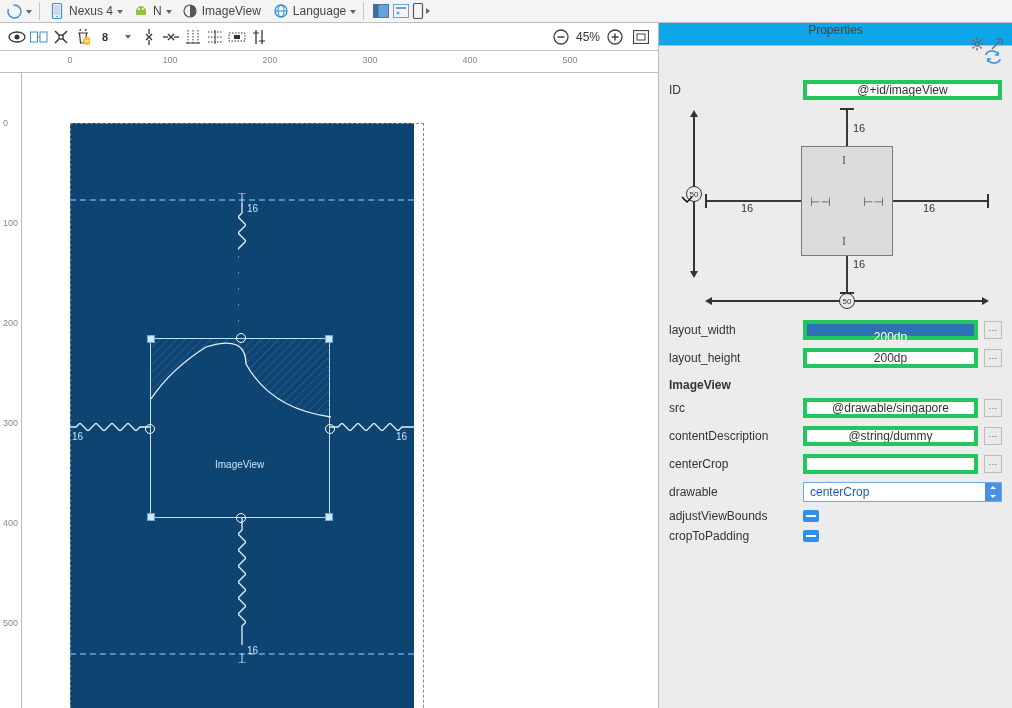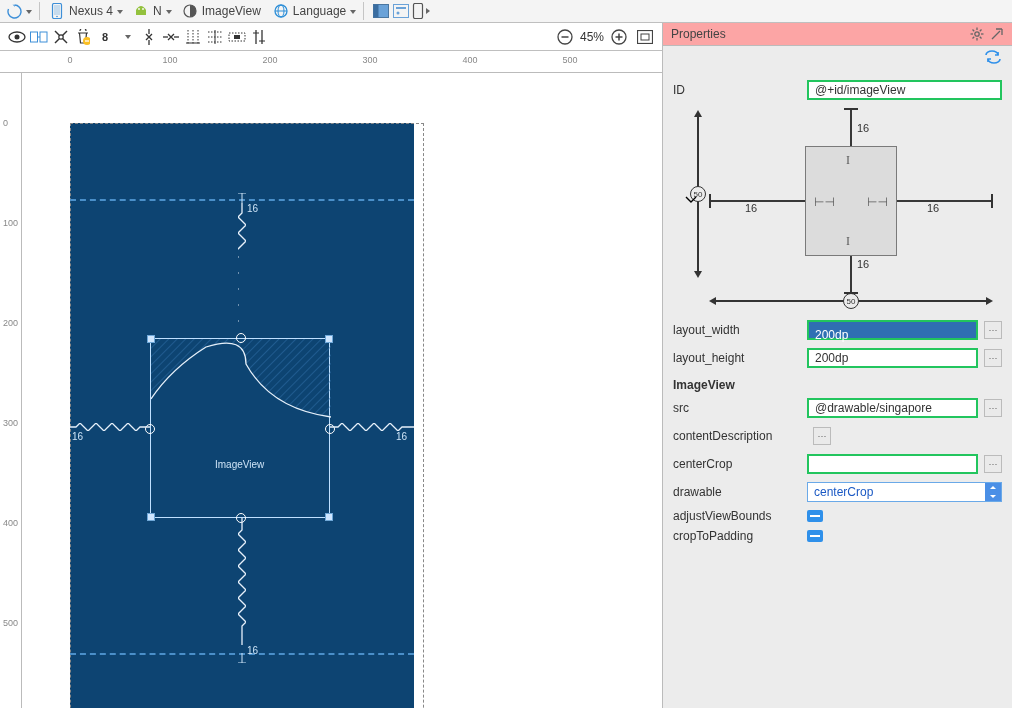--- a/index.html
+++ b/index.html
@@ -48,28 +48,28 @@
 .sel{position:absolute;border:1px solid #bfe0ff;}
 .handle{position:absolute;width:8px;height:8px;background:#cfe6ff;border:1px solid #6fa8d8;}
 .anchor{position:absolute;width:10px;height:10px;border:1.5px solid #fff;border-radius:50%;background:transparent;}
 
 .spring{position:absolute;}
 .spring-label{position:absolute;font-size:10px;color:#cde3f6;}
 
 .iv-label{position:absolute;color:#cde3f6;font-size:10px;}
 
 
-.props-header{height:23px;border-bottom:1px solid #bbb;display:flex;align-items:center;padding:0 8px;background:#fca5a5;}
+.props-header{height:23px;border-bottom:1px solid #bbb;display:flex;align-items:center;padding:0 8px;background:#0ea5e9;flex-direction:column;}
 .props-header .title{font-size:12px;color:#444;}
 .props-header .right{margin-left:auto;display:flex;align-items:center;gap:6px;}
 
 .props-body{padding:8px 10px 0 10px;position:relative;flex:1;}
 .prop-row{display:flex;align-items:center;height:28px;}
 .prop-label{width:134px;font-size:12px;color:#333;}
-.prop-input{flex:1;height:20px;border:2px solid #22c55e;background:#fff;font-size:12px;padding:4px 6px;line-height:18px;color:#333;}
+.prop-input{flex:1;height:20px;border:4px solid #22c55e;background:#fff;font-size:12px;padding:4px 6px;line-height:18px;color:#333;text-align:center;}
 .prop-input.sel-text{background:#2f6fb3;color:#fff;}
 .prop-more{width:18px;height:18px;margin-left:6px;border:1px solid #bbb;background:#eaeaea;font-size:9px;display:flex;align-items:center;justify-content:center;color:#555;}
 .prop-section{font-weight:bold;font-size:12px;margin:6px 0 2px;}
 .prop-select{flex:1;height:20px;border:1px solid #6aa9e8;background:#fff;color:#1b59c4;font-size:12px;padding:0 6px;line-height:18px;position:relative;}
 .prop-select .caret{position:absolute;right:0;top:0;bottom:0;width:16px;background:#4a8fe6;display:flex;align-items:center;justify-content:center;}
 .prop-select .caret::before{content:"";border-left:3px solid transparent;border-right:3px solid transparent;border-bottom:3px solid #fff;position:absolute;top:3px;}
 .prop-select .caret::after{content:"";border-left:3px solid transparent;border-right:3px solid transparent;border-top:3px solid #fff;position:absolute;bottom:3px;}
 .toggle-on{width:16px;height:12px;background:#2f90ea;border-radius:2px;position:relative;}
 .toggle-on::after{content:"";position:absolute;left:3px;right:3px;top:5px;height:2px;background:#fff;}
 
@@ -458,20 +458,21 @@
 
       <div class="prop-section">ImageView</div>
 
       <div class="prop-row">
         <div class="prop-label">src</div>
         <input class="prop-input" value="@drawable/singapore" style="">
         <div class="prop-more">···</div>
       </div>
       <div class="prop-row">
         <div class="prop-label">contentDescription</div>
+        <input class="prop-input" value="@string/dummy" style="">
         <div class="prop-more">···</div>
       </div>
       <div class="prop-row">
         <div class="prop-label">centerCrop</div>
         <input class="prop-input" value="" style="">
         <div class="prop-more">···</div>
       </div>
       <div class="prop-row">
         <div class="prop-label">drawable</div>
         <div class="prop-select"><span>centerCrop</span><span class="caret"></span></div>

